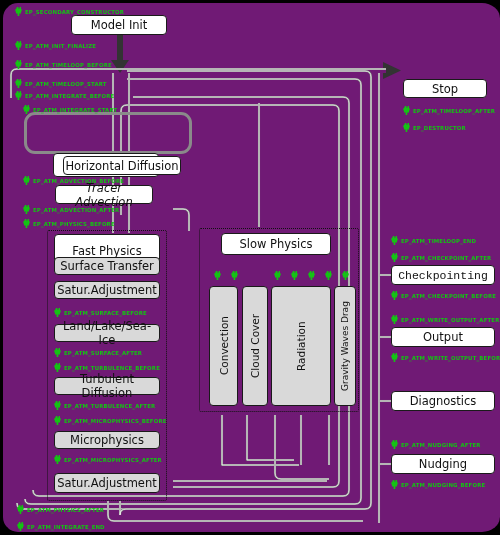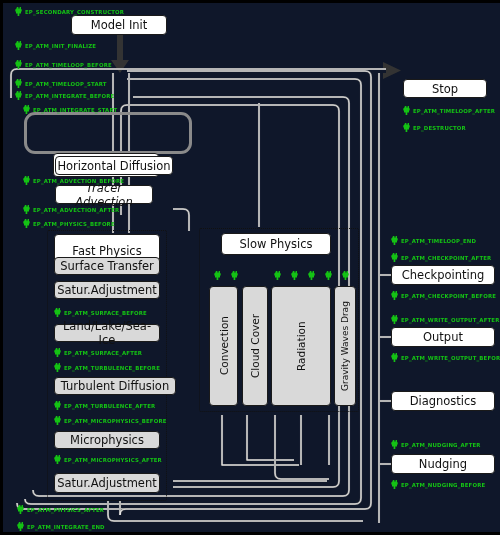--- a/index.html
+++ b/index.html
@@ -1,19 +1,19 @@
 <!DOCTYPE html>
 <html><head>
 <meta charset="utf-8">
 <style>
   html,body{margin:0;padding:0;background:#000;}
   body{width:500px;height:535px;font-family:"DejaVu Sans",sans-serif;}
-  #stage{position:relative;width:500px;height:535px;background:#0f172a;overflow:hidden;
+  #stage{position:relative;width:500px;height:535px;background:#701a75;overflow:hidden;
          box-sizing:border-box;border-top:3px solid #000;border-bottom:3px solid #000;
-         border-left:3px solid #000;border-right:0;}
+         border-left:3px solid #000;border-right:0;border-radius:18px;}
   .hook{position:absolute;display:flex;align-items:center;gap:3px;white-space:nowrap;
         font-family:"DejaVu Sans",sans-serif;font-size:5.4px;font-weight:bold;color:#14c214;
         letter-spacing:0.15px;}
   .plug{width:7px;height:9px;flex:0 0 auto;display:block;}
   .nodebox{position:absolute;box-sizing:border-box;border:1.6px solid #1a1a1a;border-radius:4px;
            background:#ffffff;display:flex;align-items:center;justify-content:center;
            font-size:11.5px;color:#111;text-align:center;}
   .nodebox.gray{background:#d9d9d9;}
   .nodebox.vert{writing-mode:vertical-rl;transform:rotate(180deg);font-size:10.5px;}
   .dashbox{position:absolute;box-sizing:border-box;border:1.7px dotted #111;background:transparent;border-radius:2px;}
@@ -95,41 +95,41 @@
 
   <div class="nodebox" style="left:68px;top:12px;width:96px;height:20px;">
     <span>Model Init</span>
   </div>
 
   <div class="grayloop" style="left:21px;top:109px;width:168px;height:42px;"></div>
 
   <div class="nodebox" style="left:50px;top:116px;width:106px;height:24px;margin-top:34px;">
     <span>Dynamics</span>
   </div>
-  <div class="nodebox" style="left:52px;top:153px;width:118px;height:19px;">
+  <div class="nodebox" style="left:60px;top:153px;width:118px;height:19px;">
     <span>Horizontal Diffusion</span>
   </div>
   <div class="nodebox" style="left:52px;top:182px;width:98px;height:19px;font-style:italic;">
     <span>Tracer Advection</span>
   </div>
 
   <div class="dashbox" style="left:44px;top:227px;width:120px;height:271px;"></div>
   <div class="nodebox" style="left:51px;top:231px;width:106px;height:34px;">
     <span>Fast Physics</span>
   </div>
   <div class="nodebox gray" style="left:51px;top:254px;width:106px;height:18px;">
     <span>Surface Transfer</span>
   </div>
   <div class="nodebox gray" style="left:51px;top:278px;width:106px;height:18px;">
     <span>Satur.Adjustment</span>
   </div>
   <div class="nodebox gray" style="left:51px;top:321px;width:106px;height:18px;">
     <span>Land/Lake/Sea-Ice</span>
   </div>
-  <div class="nodebox gray" style="left:51px;top:374px;width:122px;height:18px;">
+  <div class="nodebox gray" style="left:51px;top:374px;width:106px;height:18px;">
     <span>Turbulent Diffusion</span>
   </div>
   <div class="nodebox gray" style="left:51px;top:428px;width:106px;height:18px;">
     <span>Microphysics</span>
   </div>
   <div class="nodebox gray" style="left:51px;top:470px;width:106px;height:20px;">
     <span>Satur.Adjustment</span>
   </div>
 
   <div class="dashbox" style="left:196px;top:225px;width:160px;height:184px;"></div>
@@ -145,21 +145,21 @@
   <div class="nodebox gray vert" style="left:268px;top:283px;width:60px;height:120px;">
     <span>Radiation</span>
   </div>
   <div class="nodebox gray vert" style="left:331px;top:283px;width:22px;height:120px;font-size:9px;">
     <span>Gravity Waves Drag</span>
   </div>
 
   <div class="nodebox" style="left:400px;top:76px;width:84px;height:19px;">
     <span>Stop</span>
   </div>
-  <div class="nodebox" style="left:388px;top:262px;width:104px;height:20px;">
+  <div class="nodebox" style="left:388px;top:262px;width:104px;height:20px;font-family:Liberation Mono, monospace;">
     <span>Checkpointing</span>
   </div>
   <div class="nodebox" style="left:388px;top:324px;width:104px;height:20px;">
     <span>Output</span>
   </div>
   <div class="nodebox" style="left:388px;top:388px;width:104px;height:20px;align-items:center;">
     <span>Diagnostics</span>
   </div>
   <div class="nodebox" style="left:388px;top:451px;width:104px;height:20px;">
     <span>Nudging</span>

